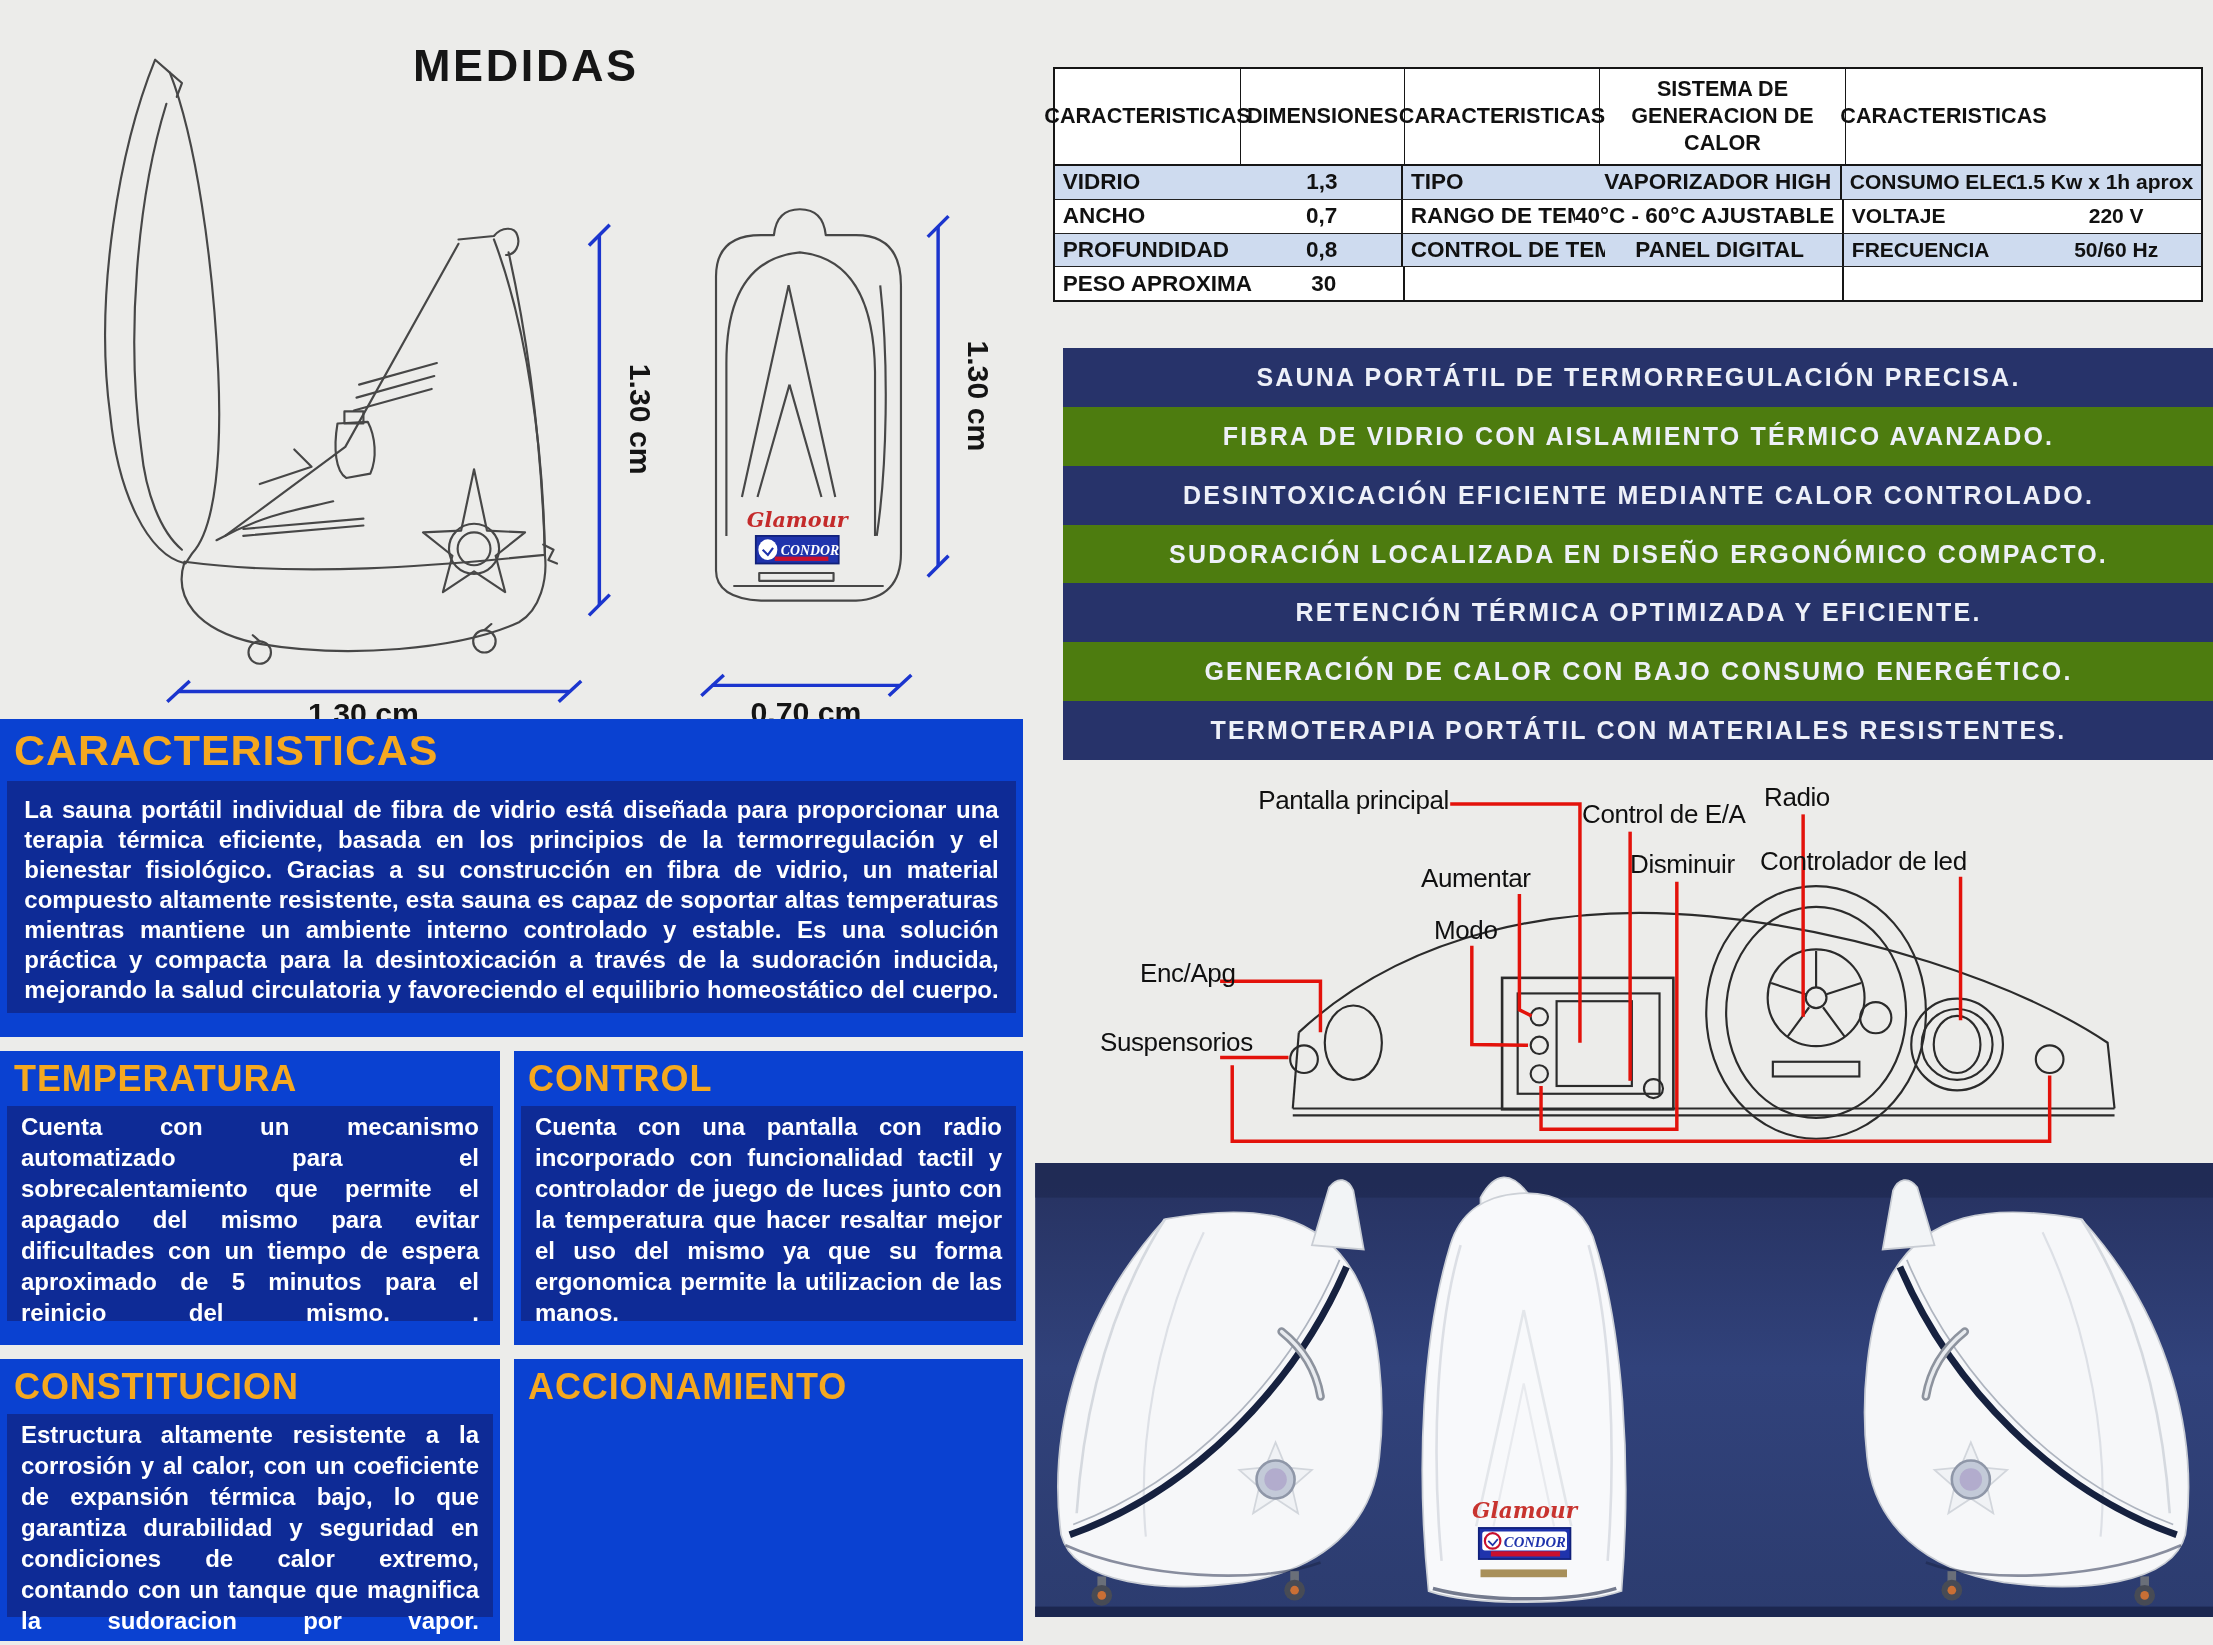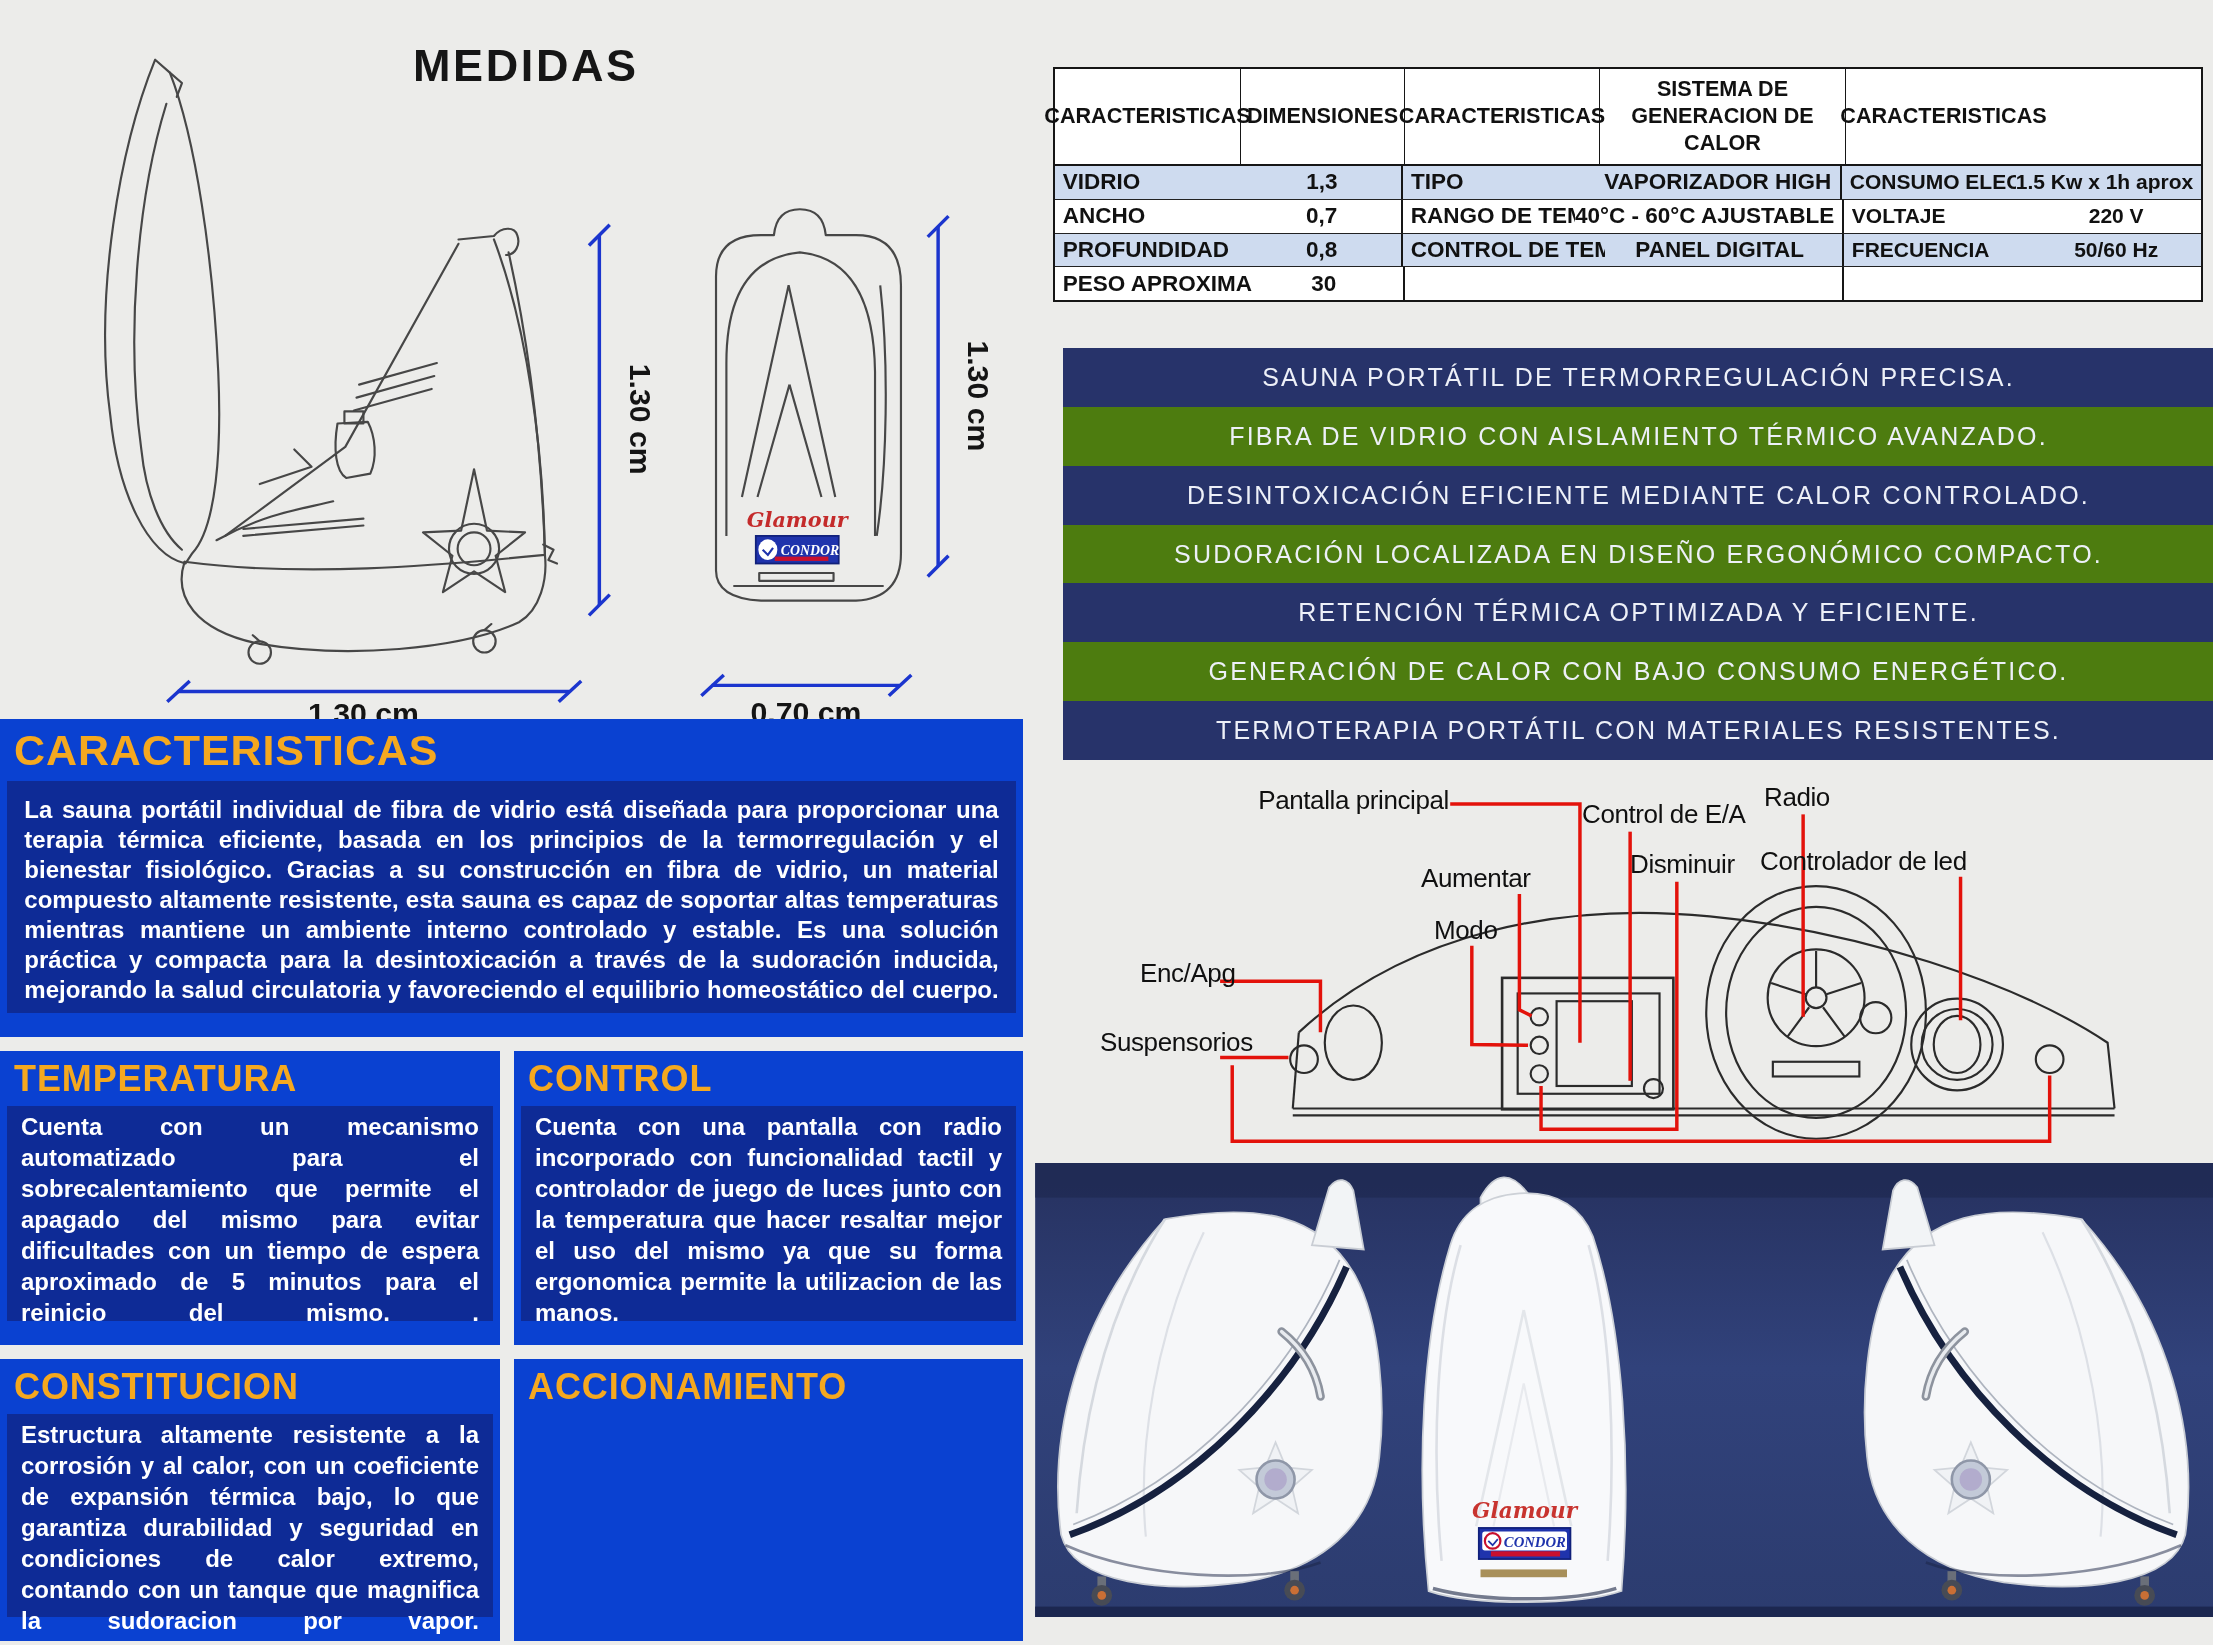--- a/index.html
+++ b/index.html
@@ -29,21 +29,21 @@
   .grp .lbl{flex:1;text-align:left;white-space:nowrap;overflow:hidden;}
   .grp .val{text-align:center;white-space:nowrap;}
   .g1{width:350px;}.g1 .val{min-width:143px;}
   .g2{width:441px;}.g2 .val{min-width:229px;}
   .g3{width:359px;font-size:21px;}.g3 .val{min-width:154px;}
 
   
   .banners{position:absolute;left:1035px;top:348px;width:1179px;height:412px;
     display:flex;flex-direction:column;}
   .banner{flex:1;display:flex;align-items:center;justify-content:center;
-    color:#EDF0F8;font-size:25px;font-weight:400;letter-spacing:2.2px;text-align:right;margin-left:28px;}
+    color:#EDF0F8;font-size:25px;font-weight:700;letter-spacing:2.2px;text-align:right;margin-left:28px;}
   .banner.dark{background:#27336A;}
   .banner.mid{background:#4d7c0f;}
 
   
   .sec{position:absolute;background:#0A41D1;box-sizing:border-box;}
   .sec-title{color:#F5A81F;font-weight:800;letter-spacing:0.9px;padding-left:14px;
     display:flex;align-items:center;}
   .sec-body{position:absolute;left:7px;right:7px;bottom:24px;background:#0E2B96;color:#FFFFFF;
     font-weight:600;text-align:justify;text-align-last:justify;box-sizing:border-box;}
   .sec.big .sec-title{height:62px;font-size:43px;}

